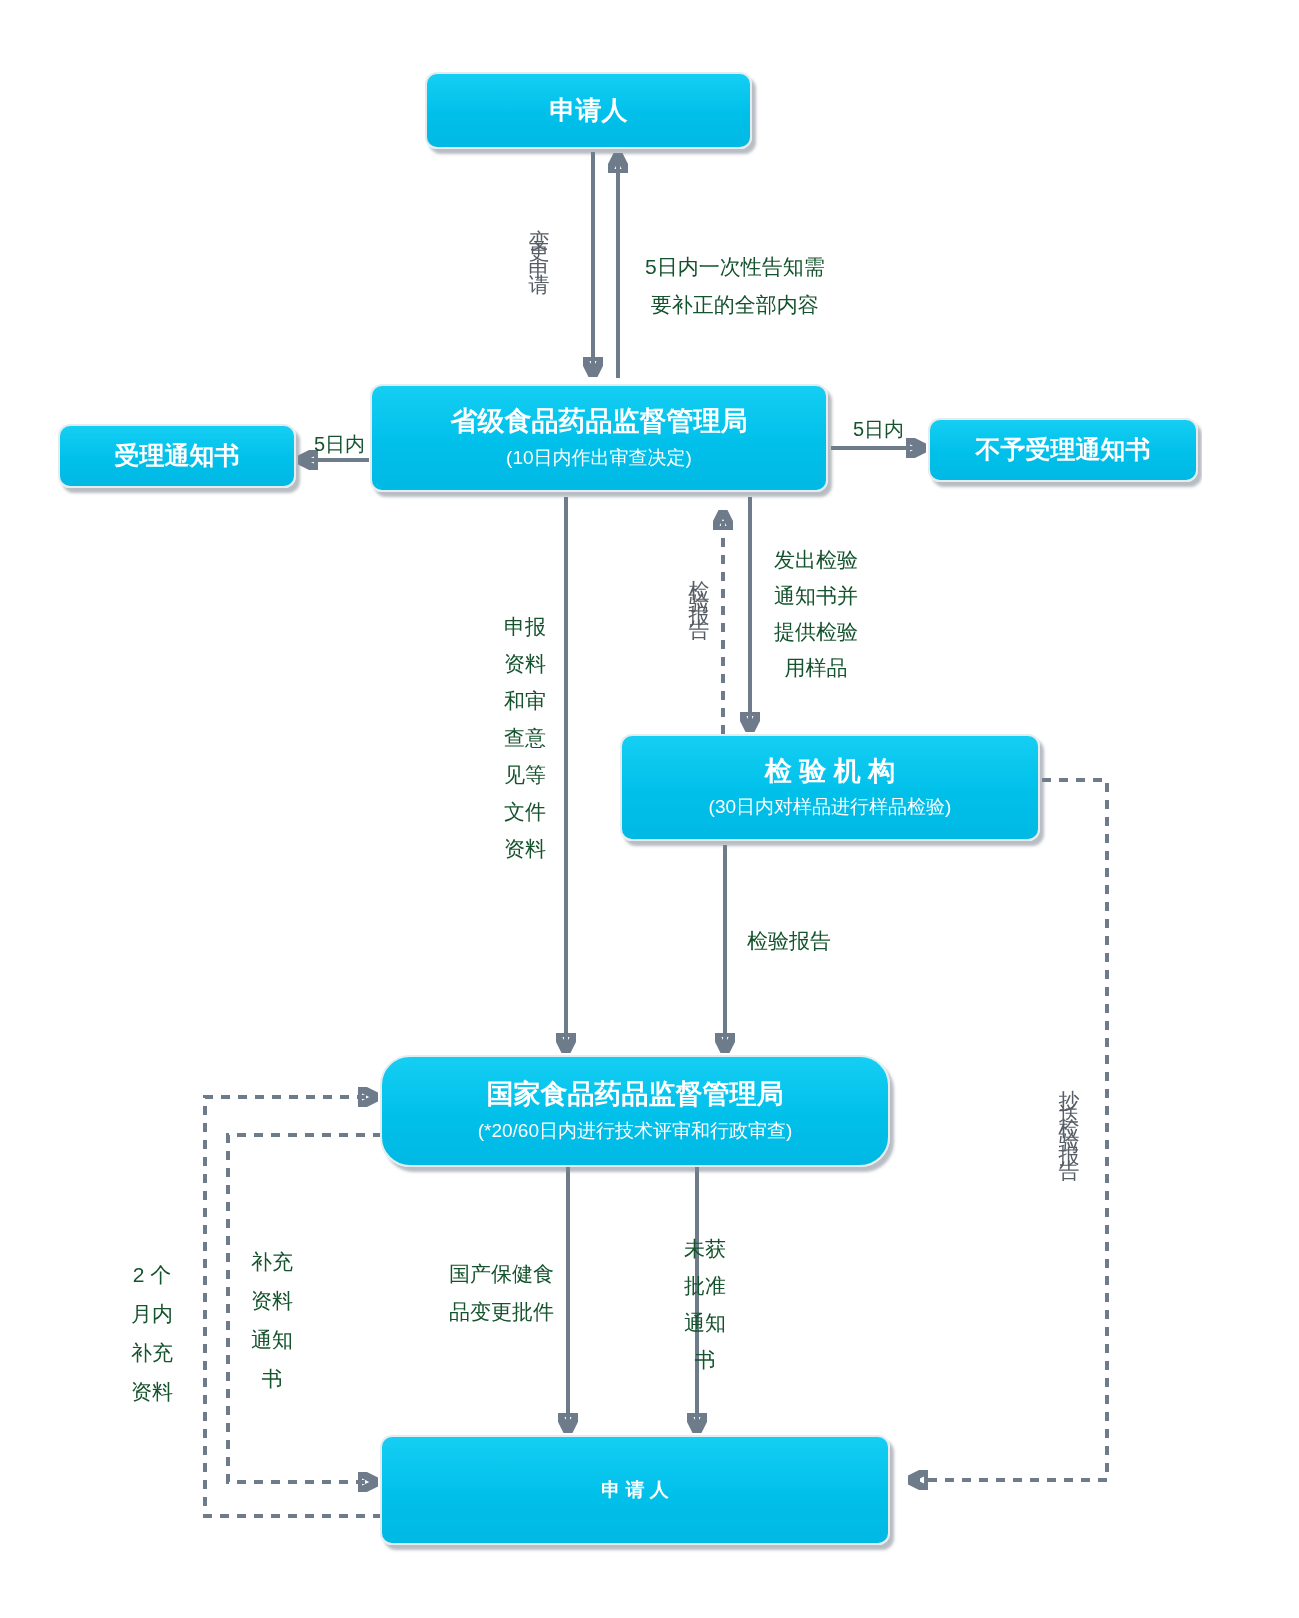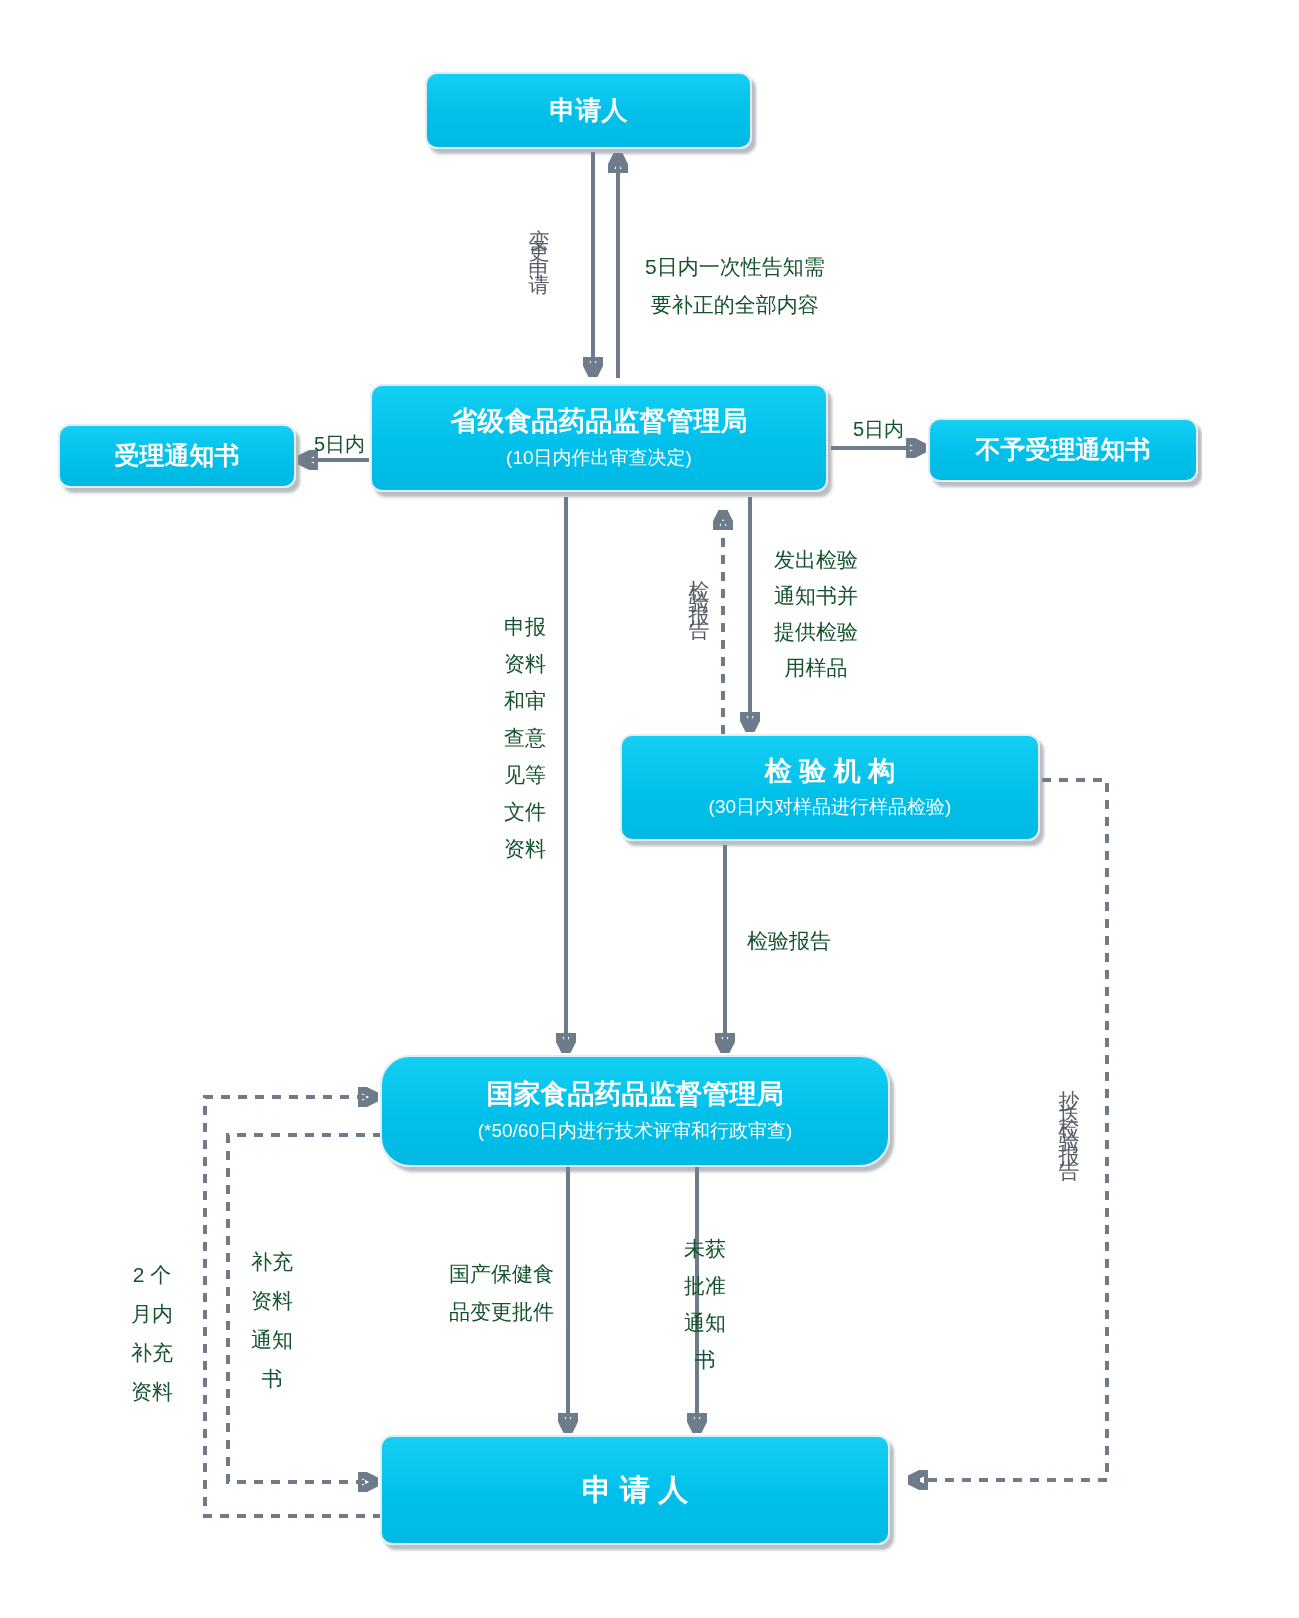--- a/index.html
+++ b/index.html
@@ -75,25 +75,25 @@
     <div class="title" style="font-size:25px;">受理通知书</div>
   </div>
 
   <div class="node" style="left:620px;top:734px;width:420px;height:107px;">
     <div class="title">检 验 机 构</div>
     <div class="subtitle">(30日内对样品进行样品检验)</div>
   </div>
 
   <div class="node" style="left:380px;top:1055px;width:510px;height:112px;border-radius:30px;">
     <div class="title">国家食品药品监督管理局</div>
-    <div class="subtitle">(*50/60日内进行技术评审和行政审查)</div>
+    <div class="subtitle">(*20/60日内进行技术评审和行政审查)</div>
   </div>
 
   <div class="node" style="left:380px;top:1435px;width:510px;height:110px;">
-    <div class="title" style="font-size:30px;">申 请 人</div>
+    <div class="title" style="font-size:19px;">申 请 人</div>
   </div>
 
   <div class="vlbl" style="left:525px;top:212px;">变更申请</div>
 
   <div class="lbl" style="left:645px;top:248px;">5日内一次性告知需
 要补正的全部内容</div>
 
   <div class="lbl small" style="left:314px;top:432px;">5日内</div>
 
   <div class="lbl small" style="left:853px;top:417px;">5日内</div>

